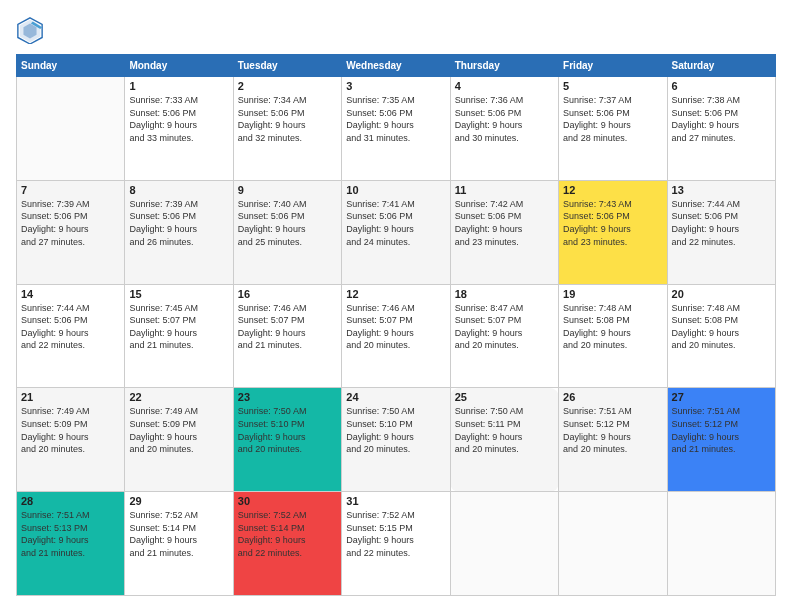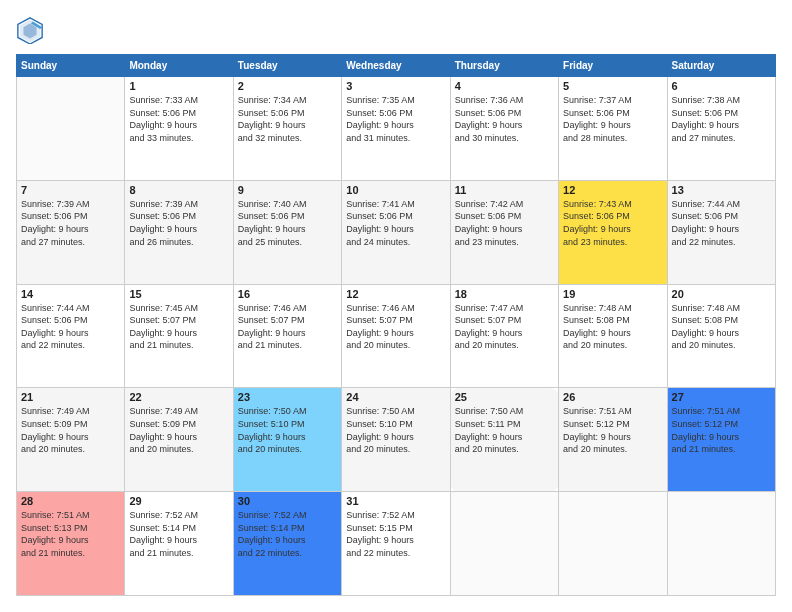--- a/index.html
+++ b/index.html
@@ -266,21 +266,21 @@
           </td>
           <td style="background: rgb(255, 255, 255);">
             <span class="day-number">12</span>
             <div class="day-info" style="white-space: pre-line;">Sunrise: 7:46 AM
 Sunset: 5:07 PM
 Daylight: 9 hours
 and 20 minutes.</div>
           </td>
           <td style="background: rgb(255, 255, 255);">
             <span class="day-number">18</span>
-            <div class="day-info" style="white-space: pre-line;">Sunrise: 7:47 AM
+            <div class="day-info" style="white-space: pre-line;">Sunrise: 8:47 AM
 Sunset: 5:07 PM
 Daylight: 9 hours
 and 20 minutes.</div>
           </td>
           <td style="background: rgb(255, 255, 255);">
             <span class="day-number">19</span>
             <div class="day-info" style="white-space: pre-line;">Sunrise: 7:48 AM
 Sunset: 5:08 PM
 Daylight: 9 hours
 and 20 minutes.</div>
@@ -301,21 +301,21 @@
 Daylight: 9 hours
 and 20 minutes.</div>
           </td>
           <td style="background: rgb(245, 245, 245);">
             <span class="day-number">22</span>
             <div class="day-info" style="white-space: pre-line;">Sunrise: 7:49 AM
 Sunset: 5:09 PM
 Daylight: 9 hours
 and 20 minutes.</div>
           </td>
-          <td style="background: #7dd3fc;">
+          <td style="background: #14b8a6;">
             <span class="day-number">23</span>
             <div class="day-info" style="white-space: pre-line;">Sunrise: 7:50 AM
 Sunset: 5:10 PM
 Daylight: 9 hours
 and 20 minutes.</div>
           </td>
           <td style="background: rgb(245, 245, 245);">
             <span class="day-number">24</span>
             <div class="day-info" style="white-space: pre-line;">Sunrise: 7:50 AM
 Sunset: 5:10 PM
@@ -338,35 +338,35 @@
           </td>
           <td style="background: #3b82f6; margin-left: 10px;">
             <span class="day-number">27</span>
             <div class="day-info" style="white-space: pre-line;">Sunrise: 7:51 AM
 Sunset: 5:12 PM
 Daylight: 9 hours
 and 21 minutes.</div>
           </td>
         </tr>
         <tr>
-          <td style="background: #fca5a5;">
+          <td style="background: #14b8a6;">
             <span class="day-number">28</span>
             <div class="day-info" style="white-space: pre-line;">Sunrise: 7:51 AM
 Sunset: 5:13 PM
 Daylight: 9 hours
 and 21 minutes.</div>
           </td>
           <td style="background: rgb(255, 255, 255);">
             <span class="day-number">29</span>
             <div class="day-info" style="white-space: pre-line;">Sunrise: 7:52 AM
 Sunset: 5:14 PM
 Daylight: 9 hours
 and 21 minutes.</div>
           </td>
-          <td style="background: #3b82f6;">
+          <td style="background: #ef4444;">
             <span class="day-number">30</span>
             <div class="day-info" style="white-space: pre-line;">Sunrise: 7:52 AM
 Sunset: 5:14 PM
 Daylight: 9 hours
 and 22 minutes.</div>
           </td>
           <td style="background: rgb(255, 255, 255);">
             <span class="day-number">31</span>
             <div class="day-info" style="white-space: pre-line;">Sunrise: 7:52 AM
 Sunset: 5:15 PM

